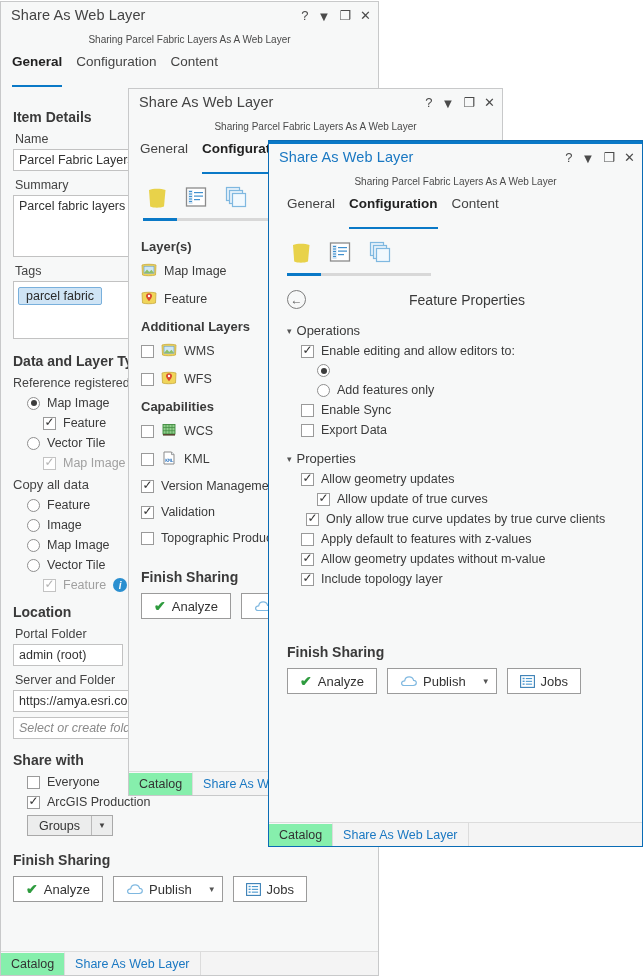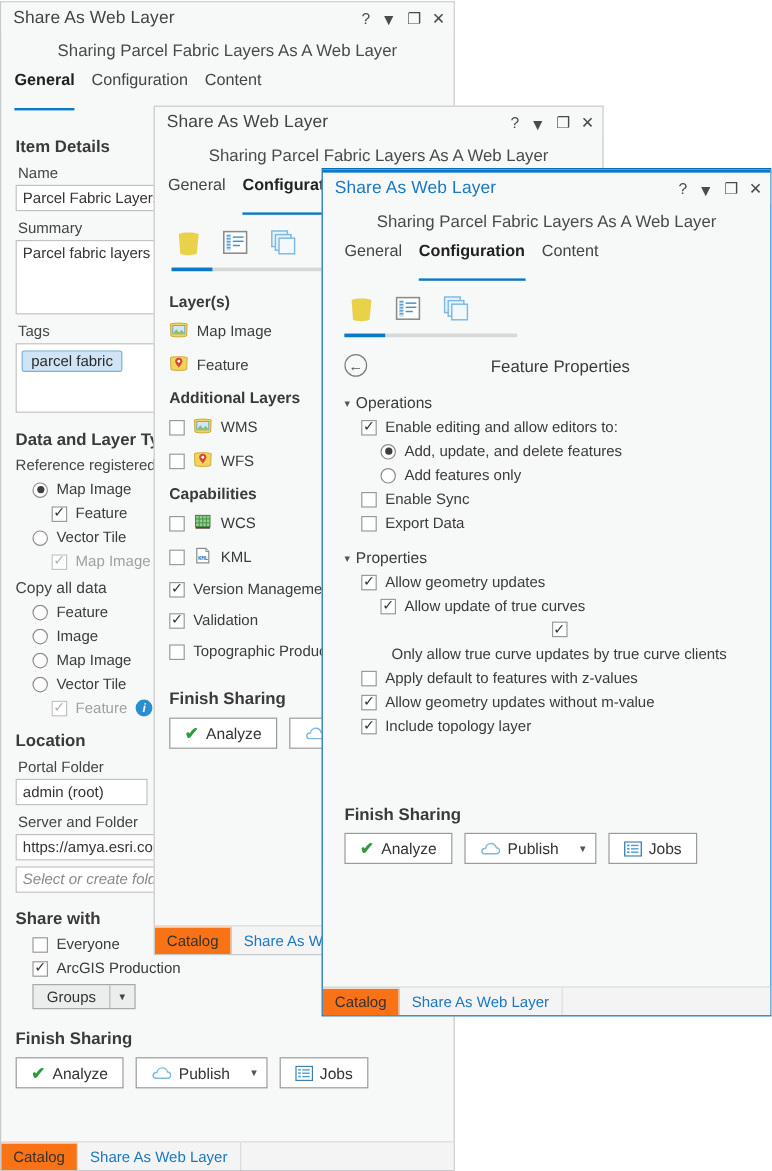--- a/index.html
+++ b/index.html
@@ -44,21 +44,21 @@
     color: #4b4b4b;
   }
   .win-buttons span { font-size: 13px; line-height: 1; cursor: default; display:inline-block; }
   .wb-help { font-size: 14px; }
   .wb-caret { font-size: 9px; position: relative; top: 1px; }
   .wb-max { font-size: 12px; }
   .wb-close { font-size: 14px; }
 
   .subtitle {
     text-align: center;
-    font-size: 14px;
+    font-size: 10px;
     color: #4a4a4a;
     padding: 6px 0 9px 0;
     white-space: nowrap;
   }
 
   .tabs {
     display: flex; gap: 14px;
     padding: 0 11px;
     font-size: 13.5px;
     white-space: nowrap;
@@ -97,21 +97,21 @@
   .textbox.tags { height: 58px; align-items: flex-start; padding: 5px 4px; }
   .textbox.placeholder { color: #8a8a8a; font-style: italic; }
   .tagchip {
     display: inline-block; background: #cfe4f5; border: 1px solid #79b0dc;
     border-radius: 2px; padding: 1px 7px; font-size: 12.5px; color: #2a2a2a;
   }
 
   .row { display: flex; align-items: center; gap: 7px; margin: 6px 0; font-size: 12.5px; }
   .row.indent1 { margin-left: 14px; }
   .row.indent2 { margin-left: 30px; }
-  .row.indent3 { margin-left: 19px; flex-direction: column; }
+  .row.indent3 { margin-left: 19px; }
   .row.dim { color: #a0a0a0; }
 
   .cb {
     width: 13px; height: 13px; border: 1px solid #9a9a9a; background: #fff;
     display: inline-flex; align-items: center; justify-content: center;
     font-size: 11px; line-height: 1; color: #333; flex: none;
   }
   .cb.checked::after { content: "\2713"; font-size: 12px; color: #333; position: relative; top: -1px; }
   .cb.dim { border-color: #c3c3c3; }
   .cb.dim.checked::after { color: #b4b4b4; }
@@ -145,21 +145,21 @@
   .docktabs {
     position: absolute; left: 0; bottom: 0; width: 100%;
     height: 24px; background: #f4f4f4;
     border-top: 1px solid #dcdcdc;
     display: flex; align-items: stretch; font-size: 12.5px;
   }
   .docktab {
     display: flex; align-items: center; padding: 0 10px;
     border-right: 1px solid #dcdcdc; color: #1a78c2; cursor: default;
   }
-  .docktab.active { background: #f97316; color: #333; border-top: 1px solid #f7f8f8; }
+  .docktab.active { background: #86efac; color: #333; border-top: 1px solid #f7f8f8; }
   .docktab-filler { flex: 1; border-right: none; }
 
   .backcircle {
     width: 19px; height: 19px; border-radius: 50%; border: 1px solid #7d7d7d;
     display: inline-flex; align-items: center; justify-content: center;
     font-size: 12px; color: #555; flex: none;
   }
   .panel-title { flex: 1; text-align: center; font-size: 14px; color: #3a3a3a; }
 
   .zbox {
@@ -551,21 +551,20 @@
         <span class="chev">▾</span>
         <span>Operations</span>
       </div>
 
       <div class="row indent1">
         <span class="cb checked"></span>
         <span>Enable editing and allow editors to:</span>
       </div>
       <div class="row indent2">
         <span class="rb checked"></span>
-        <span>Add, update, and delete features</span>
       </div>
       <div class="row indent2">
         <span class="rb"></span>
         <span>Add features only</span>
       </div>
       <div class="row indent1">
         <span class="cb"></span>
         <span>Enable Sync</span>
       </div>
       <div class="row indent1">

